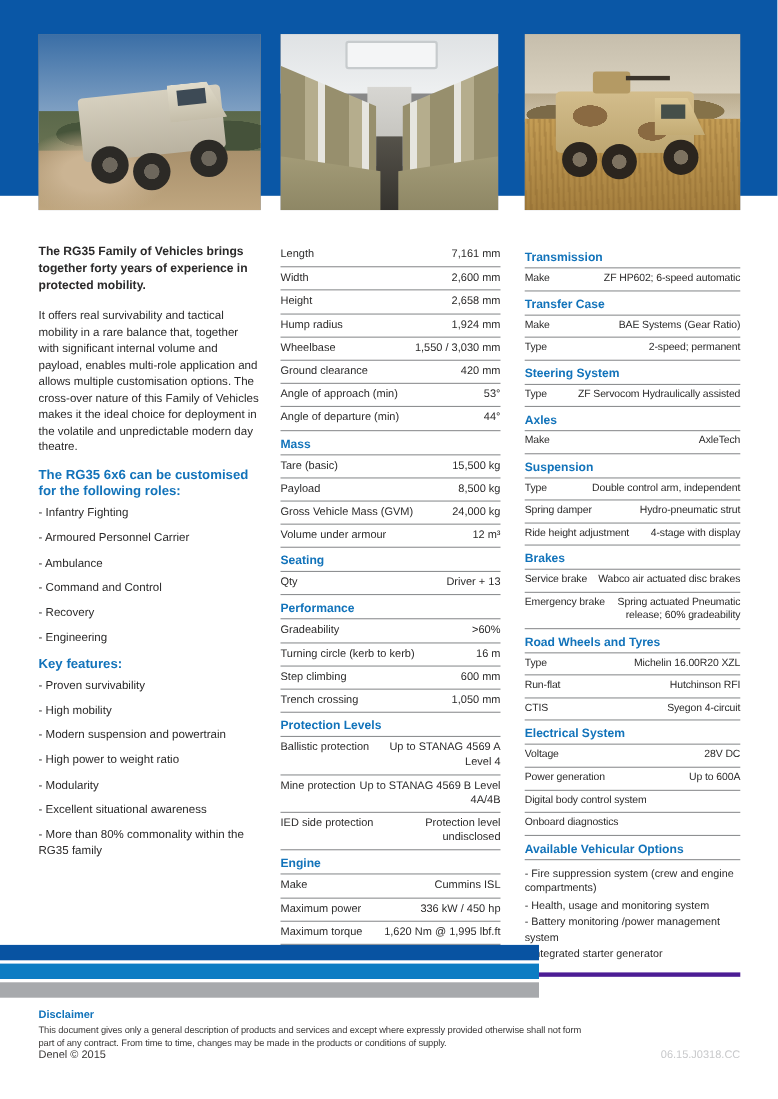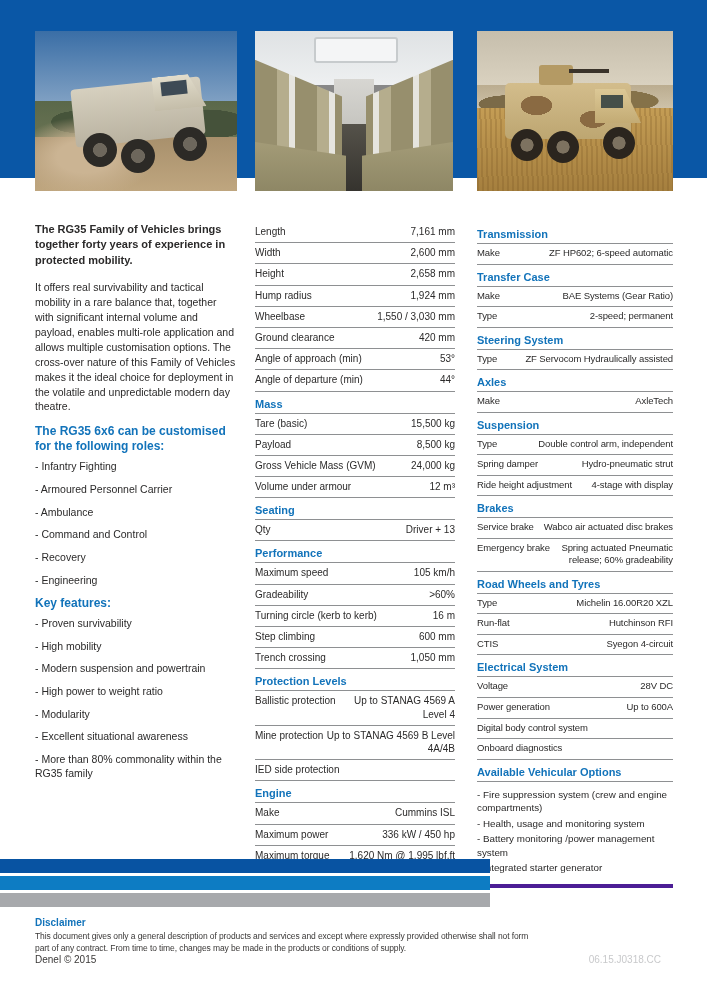--- a/index.html
+++ b/index.html
@@ -75,21 +75,21 @@
   
   .stripe { position:absolute; left:0; width:490px; height:14px; }
   .stripe-1 { top:859px; background:#0853a2; }
   .stripe-2 { top:876px; background:#0d7cc3; }
   .stripe-3 { top:893px; background:#a7a9ac; }
 
   .footer-disclaimer { position:absolute; left:35px; top:917px; width:560px; }
   .disclaimer-title  { color:#1273ba; font-weight:700; font-size:10px; margin-bottom:2px; }
   .disclaimer-line   { font-size:8.5px; letter-spacing:-0.1px; line-height:1.45; white-space:nowrap; color:#3a3837; }
   .copyright { position:absolute; left:35px; top:954px; font-size:10px; color:#3a3837; }
-  .doc-code  { position:absolute; right:46px; top:954px; font-size:10px; color:#c8c9cb; }
+  .doc-code  { position:absolute; right:34px; top:954px; font-size:10px; color:#c8c9cb; }
 </style>
 </head>
 <body>
 
 <div class="page">
 
   <div class="header-band"></div>
 
   <div class="photo photo1">
     <div class="art p1-sky"></div>
@@ -210,24 +210,20 @@
       <div>
         <div class="section-title">Seating</div>
         <div class="spec-row">
           <span class="spec-label">Qty</span>
           <span class="spec-value">Driver + 13</span>
         </div>
       </div>
       <div>
         <div class="section-title">Performance</div>
         <div class="spec-row">
-          <span class="spec-label">Maximum speed</span>
-          <span class="spec-value">105 km/h</span>
-        </div>
-        <div class="spec-row">
           <span class="spec-label">Gradeability</span>
           <span class="spec-value">&gt;60%</span>
         </div>
         <div class="spec-row">
           <span class="spec-label">Turning circle (kerb to kerb)</span>
           <span class="spec-value">16 m</span>
         </div>
         <div class="spec-row">
           <span class="spec-label">Step climbing</span>
           <span class="spec-value">600 mm</span>
@@ -242,20 +238,21 @@
         <div class="spec-row">
           <span class="spec-label">Ballistic protection</span>
           <span class="spec-value">Up to STANAG 4569 A Level 4</span>
         </div>
         <div class="spec-row">
           <span class="spec-label">Mine protection</span>
           <span class="spec-value">Up to STANAG 4569 B Level 4A/4B</span>
         </div>
         <div class="spec-row">
           <span class="spec-label">IED side protection</span>
+          <span class="spec-value">Protection level undisclosed</span>
         </div>
       </div>
       <div>
         <div class="section-title">Engine</div>
         <div class="spec-row">
           <span class="spec-label">Make</span>
           <span class="spec-value">Cummins ISL</span>
         </div>
         <div class="spec-row">
           <span class="spec-label">Maximum power</span>

